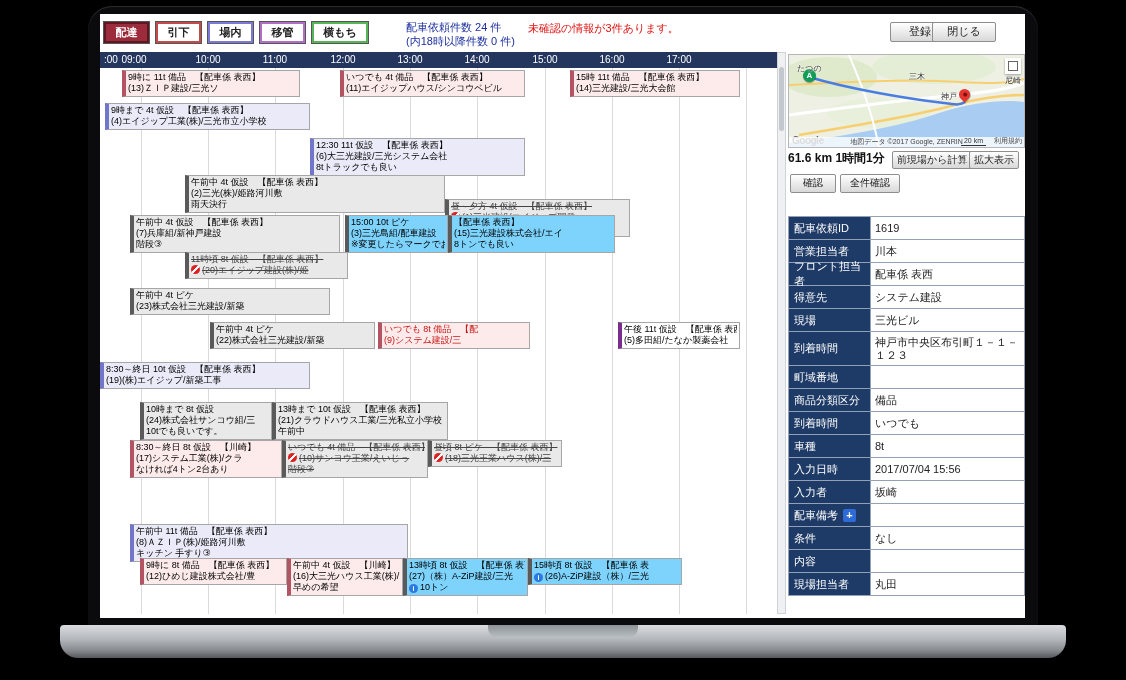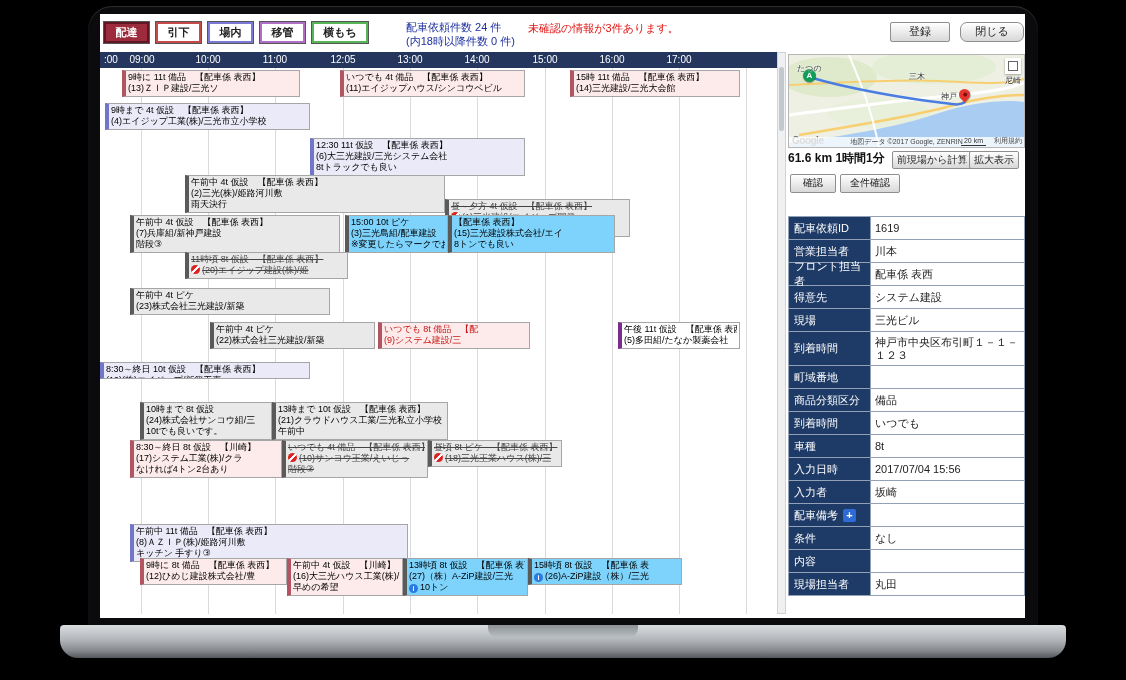--- a/index.html
+++ b/index.html
@@ -20,21 +20,21 @@
   .cat-delivery{background:#9c2b3b;border-color:#5f1823;color:#fff;}
   .cat-hikisage{border-color:#c64a4a;}
   .cat-jonai{border-color:#7a7ad6;}
   .cat-ikan{border-color:#b06ec6;}
   .cat-yokomochi{border-color:#57b457;min-width:52px;}
   .counts{position:absolute;left:306px;top:6px;font-size:11px;color:#1b2f9e;line-height:14px;white-space:nowrap;}
   .alert{position:absolute;left:428px;top:7px;font-size:11px;color:#e01111;white-space:nowrap;}
   .btn{background:linear-gradient(#ffffff,#d8d8d8);border:1px solid #8e8e8e;border-radius:2px;
     font-size:11px;text-align:center;color:#222;cursor:pointer;}
   .btn-register{position:absolute;left:790px;top:8px;width:58px;height:18px;line-height:17px;}
-  .btn-close{position:absolute;left:860px;top:8px;width:62px;height:18px;line-height:17px;border-radius:7px;}
+  .btn-close{position:absolute;left:832px;top:8px;width:62px;height:18px;line-height:17px;}
   
   .thead{position:absolute;left:0;top:38px;width:677px;height:16px;background:#24365e;color:#fff;font-size:10px;}
   .thead span{position:absolute;top:2px;transform:translateX(-50%);}
   .thead .first{transform:none;left:4px;}
   .grid{position:absolute;left:0;top:54px;width:677px;height:546px;background:#fff;}
   .gridline{position:absolute;top:0;bottom:0;width:1px;background:#dadade;}
   .block{position:absolute;box-sizing:border-box;border:1px solid #a6a6a6;border-left-width:4px;
     font-size:9px;line-height:11px;padding:1px 2px;overflow:hidden;cursor:pointer;}
   .block .bl{white-space:nowrap;overflow:hidden;height:11px;}
   .bs-pink{background:#fcebea;border-left-color:#b25462;}
@@ -104,24 +104,24 @@
     <div class="counts">
       <div>配車依頼件数 24 件</div>
       <div>(内18時以降件数 0 件)</div>
     </div>
     <div class="alert">未確認の情報が3件あります。</div>
     <div class="btn btn-register">登録</div>
     <div class="btn btn-close">閉じる</div>
 
     <div class="thead">
       <span class="first">:00</span>
-    <span style="left: 42px;">09:00</span>
+    <span style="left: 34px;">09:00</span>
         <span style="left: 108px;">10:00</span>
         <span style="left: 175px;">11:00</span>
-        <span style="left: 243px;">12:05</span>
+        <span style="left: 243px;">12:00</span>
         <span style="left: 310px;">13:00</span>
         <span style="left: 377px;">14:00</span>
         <span style="left: 445px;">15:00</span>
         <span style="left: 512px;">16:00</span>
         <span style="left: 579px;">17:00</span>
       </div>
     <div class="grid">
         <div class="gridline" style="left: 41px;"></div>
         <div class="gridline" style="left: 108px;"></div>
         <div class="gridline" style="left: 175px;"></div>
@@ -191,21 +191,21 @@
           <div class="bl">(22)株式会社三光建設/新築</div>
         </div>
         <div class="block bs-pink redtext" style="top: 254px; left: 278px; width: 152px; height: 27px;">
           <div class="bl">いつでも 8t 備品　【配</div>
           <div class="bl">(9)システム建設/三</div>
         </div>
         <div class="block bs-purple" style="top: 254px; left: 518px; width: 122px; height: 27px;">
           <div class="bl">午後 11t 仮設　【配車係 表西】</div>
           <div class="bl">(5)多田組/たなか製薬会社</div>
         </div>
-        <div class="block bs-lav" style="top: 294px; left: 0px; width: 210px; height: 17px;">
+        <div class="block bs-lav" style="top: 294px; left: 0px; width: 210px; height: 27px;">
           <div class="bl">8:30～終日 10t 仮設　【配車係 表西】</div>
           <div class="bl">(19)(株)エイジップ/新築工事</div>
         </div>
         <div class="block bs-gray" style="top: 334px; left: 40px; width: 132px; height: 38px;">
           <div class="bl">10時まで 8t 仮設</div>
           <div class="bl">(24)株式会社サンコウ組/三</div>
           <div class="bl">10tでも良いです。</div>
         </div>
         <div class="block bs-gray" style="top: 334px; left: 172px; width: 176px; height: 38px;">
           <div class="bl">13時まで 10t 仮設　【配車係 表西】</div>

